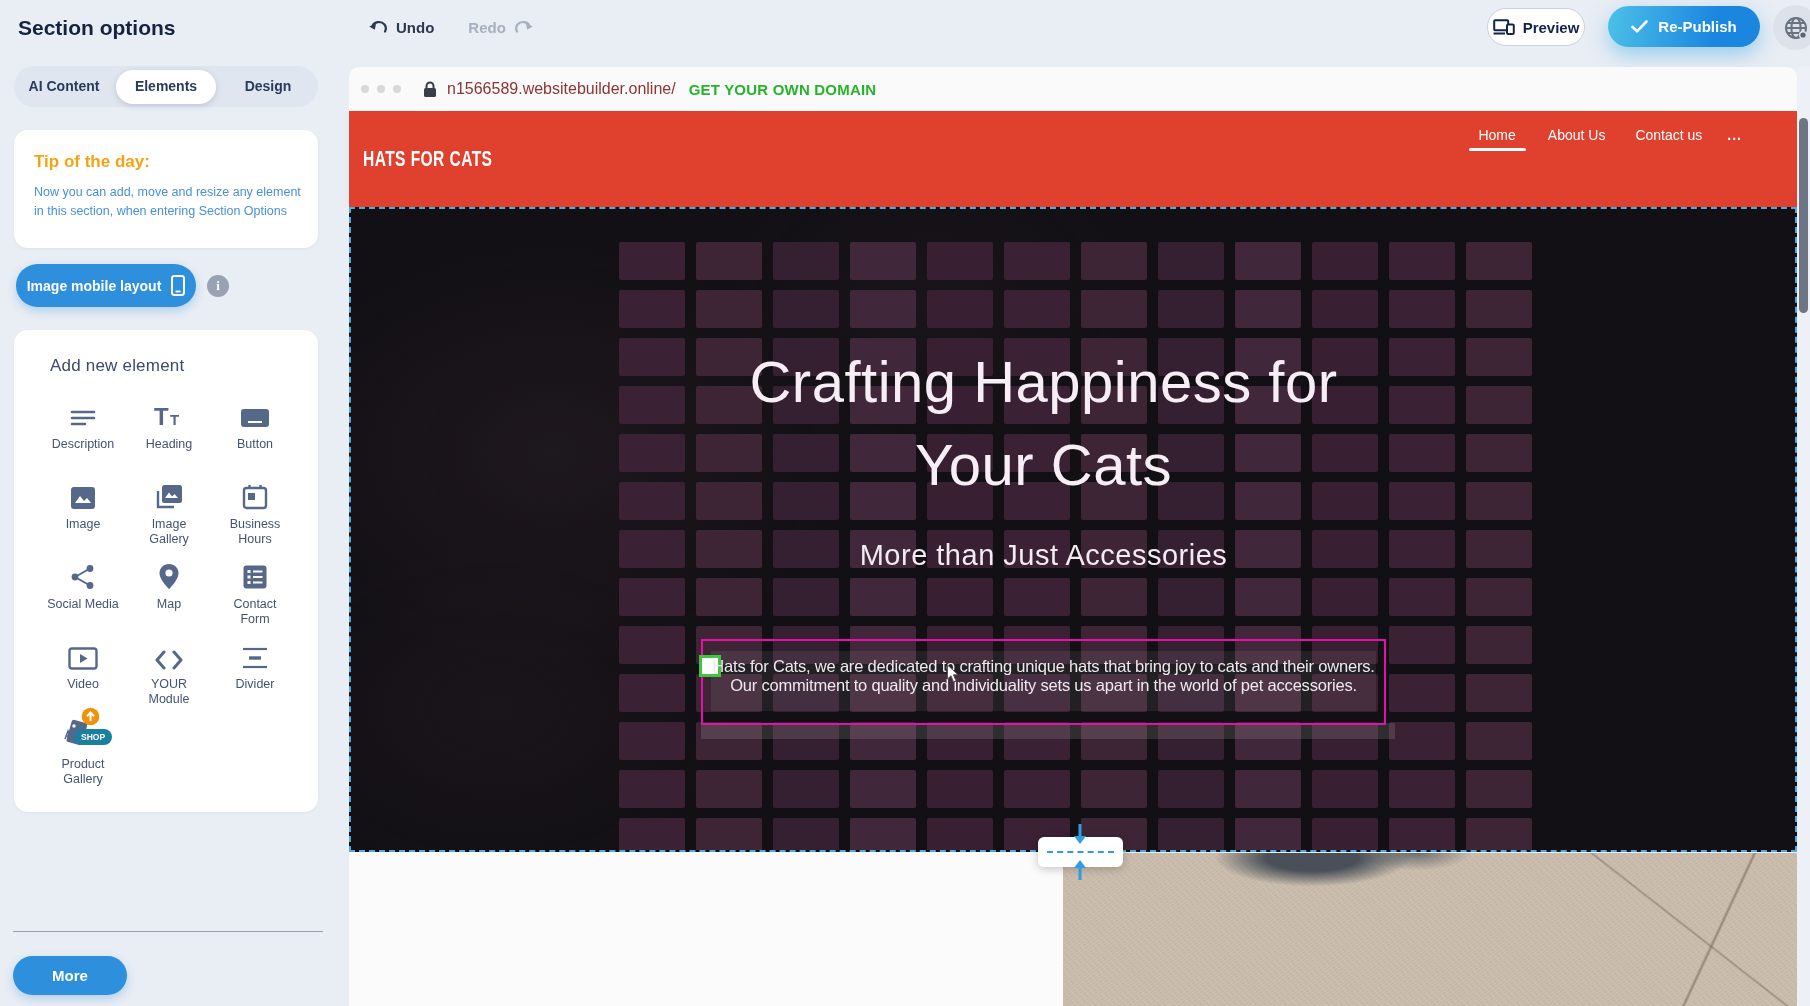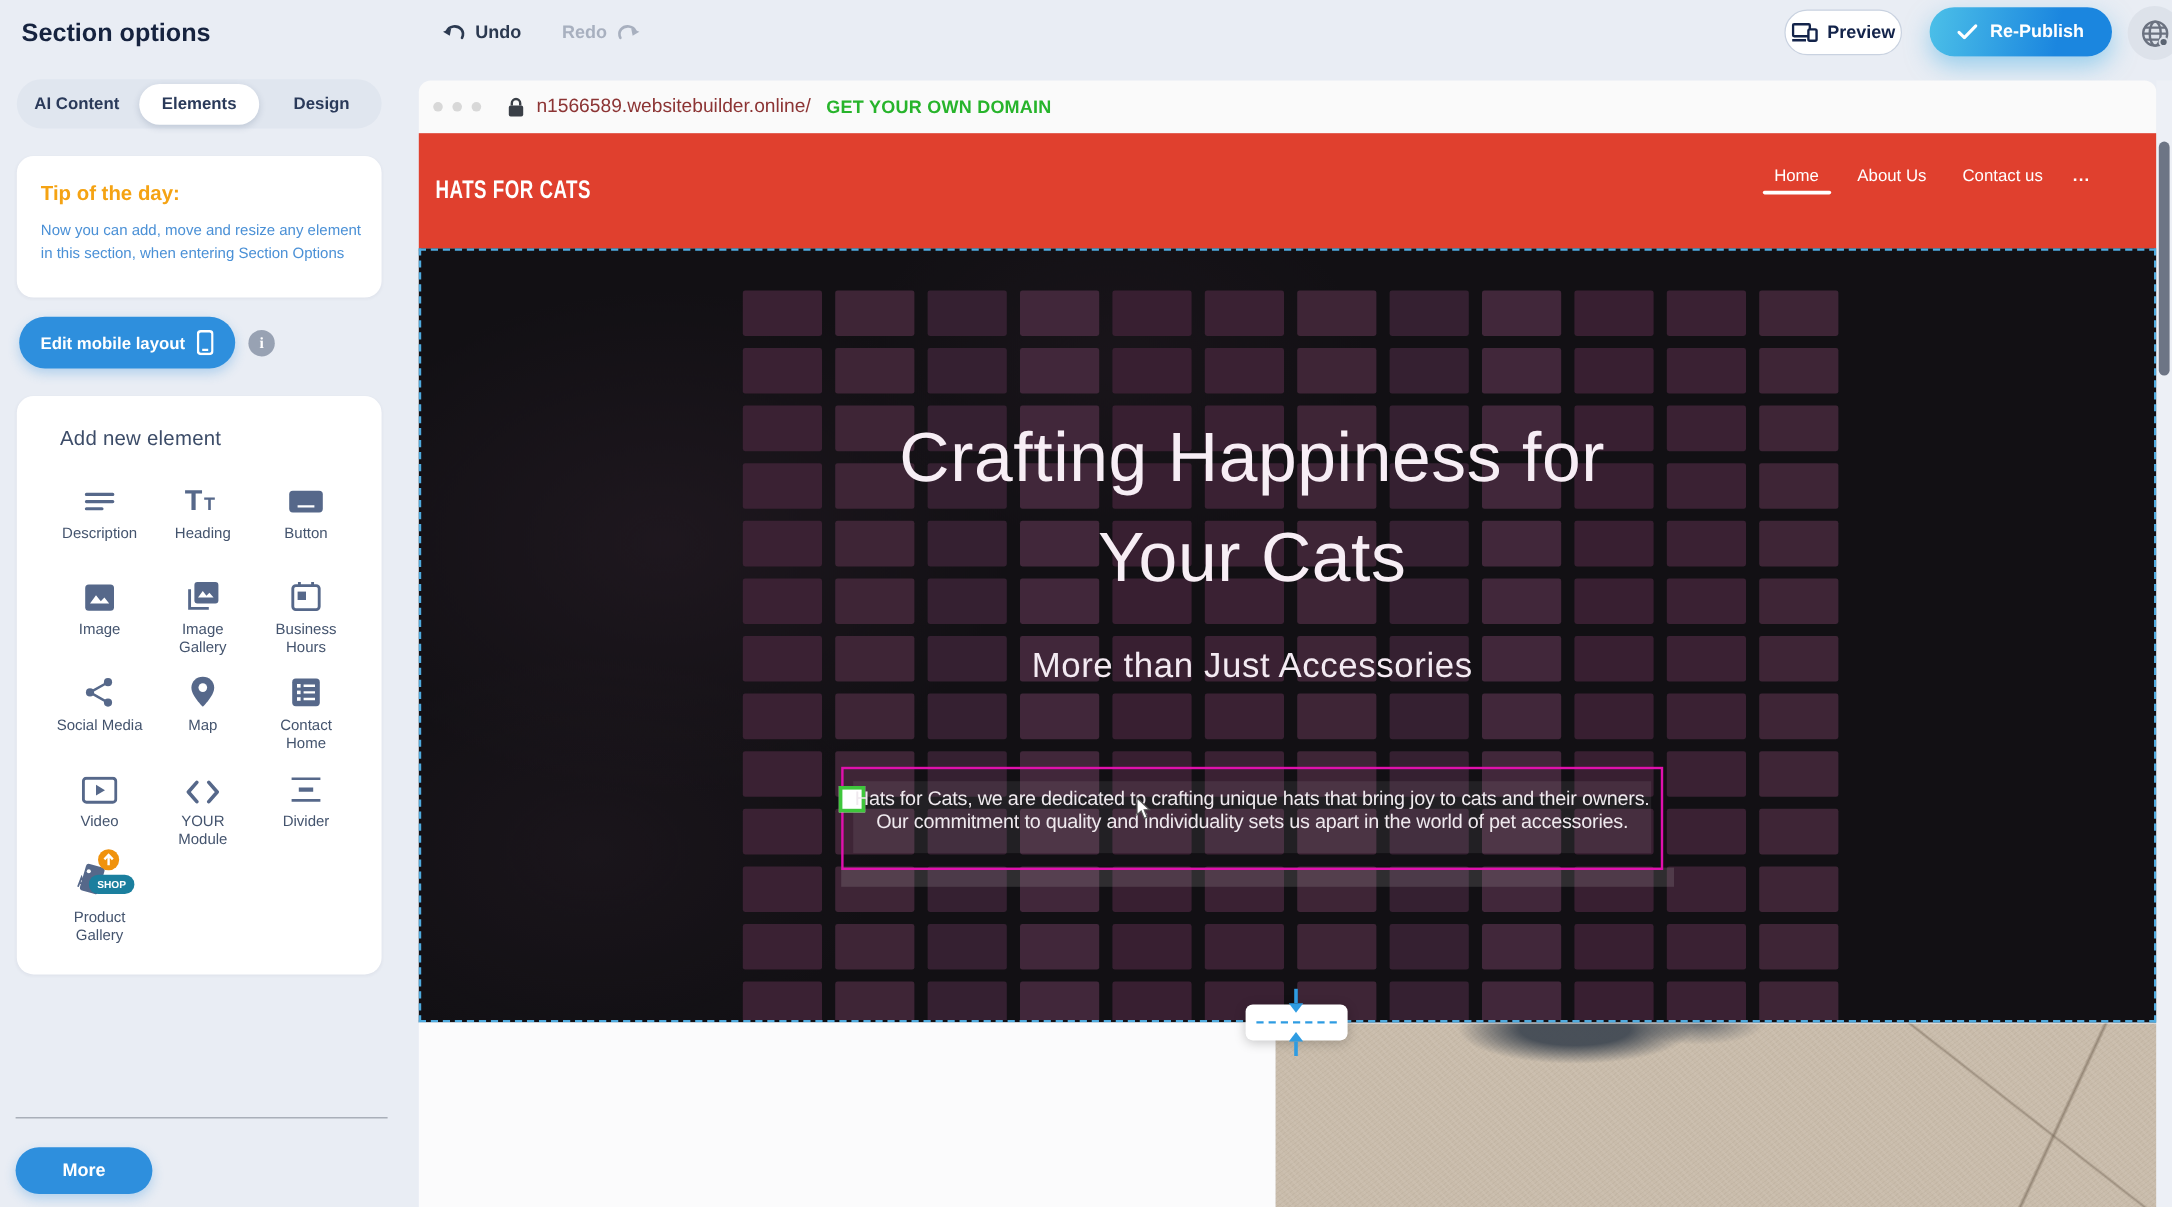--- a/index.html
+++ b/index.html
@@ -41,21 +41,21 @@
 .browser-bar { position:absolute; left:349px; top:67px; width:1448px; height:44px; background:#fafafa; border-radius:10px 10px 0 0; display:flex; align-items:center; }
 .b-dots { display:flex; gap:8px; margin-left:12px; }
 .b-dot { width:8px; height:8px; border-radius:50%; background:#d8d8d8; }
 .lock { margin-left:22px; }
 .url { margin-left:10px; font-size:16px; color:#8c3434; }
 .domain-cta { margin-left:13px; font-size:15px; font-weight:bold; color:#27b42b; letter-spacing:.2px; }
 
 
 .site-header { position:absolute; left:349px; top:111px; width:1448px; height:96px; background:#e0402e; }
 .logo { position:absolute; left:14px; top:37px; color:#fff; font-size:19px; font-weight:bold; letter-spacing:.5px; transform:scale(.82,1.12); transform-origin:left center; white-space:nowrap; }
-.nav { position:absolute; right:55px; top:27px; display:flex; align-items:center; }
+.nav { position:absolute; right:55px; top:16px; display:flex; align-items:center; }
 .nav-item { position:relative; color:#fff; font-size:14px; white-space:nowrap; }
 .nav-home { margin-right:32px; }
 .nav-about { margin-right:30px; }
 .nav-contact { margin-right:25px; }
 .nav-more { font-weight:bold; letter-spacing:1px; }
 .nav-underline { position:absolute; left:50%; margin-left:-28px; top:21px; width:57px; height:3px; background:#fff; border-radius:2px; }
 
 
 .hero { position:absolute; left:349px; top:207px; width:1448px; height:645px; background:#121014; border:2px dashed #4fabdf; overflow:hidden;
   background-image:
@@ -151,21 +151,21 @@
   <div class="tab active">Elements</div>
   <div class="tab">Design</div>
 </div>
 
 <div class="tip-card">
   <div class="tip-title">Tip of the day:</div>
   <div class="tip-body">Now you can add, move and resize any element in this section, when entering Section Options</div>
 </div>
 
 <div class="edit-mobile-btn">
-  <span>Edit mobile layout</span>
+  <span>Image mobile layout</span>
   <svg width="14" height="21" viewBox="0 0 14 21">
       <rect x="1" y="1" width="12" height="19" rx="2.4" fill="none" stroke="#fff" stroke-width="2"></rect>
       <path d="M4.5 16.5 H9.5" stroke="#fff" stroke-width="1.8"></path>
     </svg>
 </div>
 <div class="info-btn">i</div>
 
 <div class="add-card">
   <div class="add-title">Add new element</div>
   <div class="el-grid">
@@ -258,21 +258,21 @@
           <svg width="26" height="26" viewBox="0 0 26 26">
             <rect x="1.5" y="1.5" width="23" height="23" rx="3" fill="#56688a"></rect>
             <rect x="5.5" y="6" width="3" height="3" fill="#fff"></rect>
             <path d="M11 7.5 H20.5" stroke="#fff" stroke-width="2"></path>
             <rect x="5.5" y="11.5" width="3" height="3" fill="#fff"></rect>
             <path d="M11 13 H20.5" stroke="#fff" stroke-width="2"></path>
             <rect x="5.5" y="17" width="3" height="3" fill="#fff"></rect>
             <path d="M11 18.5 H20.5" stroke="#fff" stroke-width="2"></path>
           </svg>
         </div>
-      <div class="el-label narrow">Contact Home</div>
+      <div class="el-label narrow">Contact Form</div>
     </div>
 
     <div class="el-cell">
       <div class="el-icon">
           <svg width="30" height="23" viewBox="0 0 30 23">
             <rect x="1.5" y="1.5" width="27" height="20" rx="2.5" fill="none" stroke="#56688a" stroke-width="2.4"></rect>
             <polygon points="12,7 12,16 19.5,11.5" fill="#56688a"></polygon>
           </svg>
         </div>
       <div class="el-label">Video</div>

